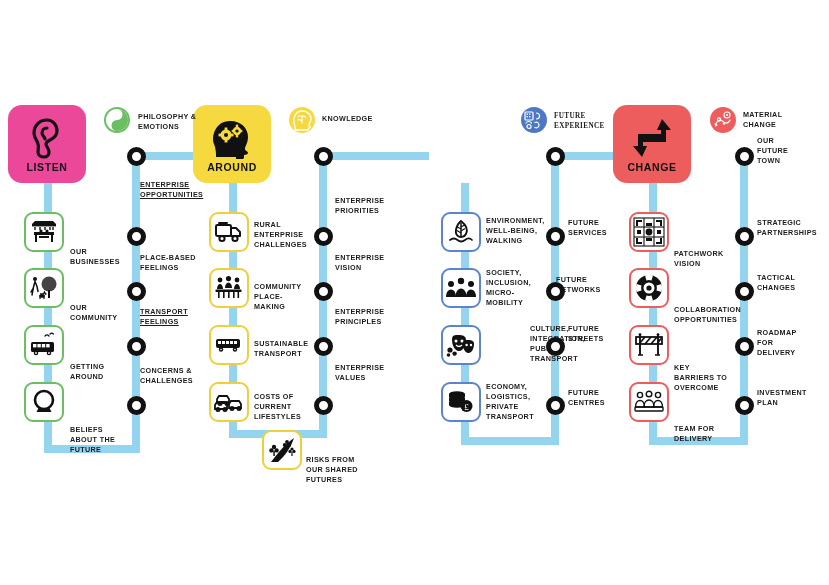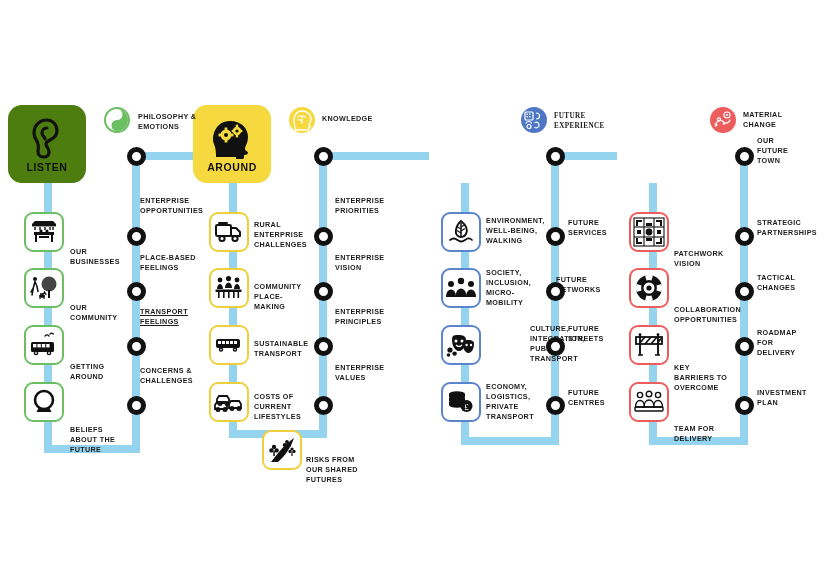--- a/index.html
+++ b/index.html
@@ -113,21 +113,21 @@
 
   <div class="pipe pipe-v" style="left:461px;top:183px;height:262px;"></div>
   <div class="pipe pipe-h" style="left:461px;top:437px;width:98px;"></div>
   <div class="pipe pipe-v" style="left:551px;top:156px;height:285px;"></div>
   <div class="pipe pipe-h" style="left:559px;top:152px;width:58px;"></div>
 
   <div class="pipe pipe-v" style="left:649px;top:183px;height:262px;"></div>
   <div class="pipe pipe-h" style="left:649px;top:437px;width:99px;"></div>
   <div class="pipe pipe-v" style="left:740px;top:156px;height:285px;"></div>
 
-  <div class="stage" style="left:8px;top:105px;background:#4d7c0f;">
+  <div class="stage" style="left:8px;top:105px;background:#ec4899;">
     <div class="stage-icon">
       <svg width="38" height="42" viewBox="0 0 38 42">
         <path d="M19 3c-8 0-13 6-13 13 0 5 3 7 4 11 1 3 0 5 0 8 0 3 3 5 6 5 3 0 5-2 5-5 0-4-3-5-3-8 0-2 2-3 4-4 4-2 7-5 7-9 0-6-4-11-10-11z" fill="none" stroke="#111" stroke-width="3.2" stroke-linejoin="round"></path>
         <path d="M19 11c-3 0-5 2-5 5 0 3 3 4 3 6" fill="none" stroke="#111" stroke-width="3.2" stroke-linecap="round"></path>
       </svg>
     </div>
     <div class="stage-label">LISTEN</div>
   </div>
 
   <div class="stage" style="left:193px;top:105px;background:#f5d93f;">
@@ -147,20 +147,36 @@
             <rect x="25.8" y="17.8" width="2.4" height="2.6"></rect>
           <rect x="21.7" y="12.8" width="2.6" height="2.4"></rect>
             <rect x="29.7" y="12.8" width="2.6" height="2.4"></rect>
         </g>
       </svg>
     </div>
     <div class="stage-label">AROUND</div>
   </div>
 
 
+  <div class="stage" style="left:613px;top:105px;background:#ee5d5d;">
+    <div class="stage-icon">
+      <svg width="42" height="42" viewBox="0 0 42 42">
+        <path d="M26 40V22h-8V14h8V8l8 9-8 9" fill="none"></path>
+        <path d="M30 6v-6l0 0" fill="none"></path>
+        <path d="M28 41V23H16v-8h12V6l-9 0 0 0" fill="none"></path>
+        <g fill="#111">
+          <path d="M29 3l8 10h-5v11H22v-7h10V13h-3z" opacity="0"></path>
+          <path d="M31 2l9 11h-5v12H23v-7h7V13h-4z"></path>
+          <path d="M11 40L2 29h5V17h12v7h-7v5h4z"></path>
+          <rect x="7" y="17" width="24" height="8"></rect>
+        </g>
+      </svg>
+    </div>
+    <div class="stage-label">CHANGE</div>
+  </div>
 
   <div class="badge" style="left:104px;top:107px;background:#6cbe63;">
     <span>
       <svg width="24" height="24" viewBox="0 0 24 24">
         <circle cx="12" cy="12" r="11" fill="#fff"></circle>
         <path d="M12 1a11 11 0 010 22 5.5 5.5 0 010-11 5.5 5.5 0 000-11z" fill="#6cbe63"></path>
         <circle cx="12" cy="6.5" r="1.7" fill="#fff"></circle>
         <circle cx="12" cy="17.5" r="1.7" fill="#6cbe63"></circle>
       </svg>
     </span>
@@ -266,21 +282,21 @@
       <svg width="26" height="26" viewBox="0 0 26 26">
         <circle cx="13" cy="11" r="9" fill="none" stroke="#111" stroke-width="2.6"></circle>
         <path d="M16 6.5c1.6 1 2.4 2.4 2.6 4" stroke="#fff" stroke-width="1.4" fill="none" stroke-linecap="round"></path>
         <path d="M7.5 19h11l2 4h-15z" fill="#111"></path>
       </svg>
     </span>
   </div>
   <div class="caption" style="left:70px;top:425px;width:58px;">BELIEFS ABOUT THE FUTURE</div>
 
   <div class="ring" style="left:127px;top:147px;"></div>
-  <div class="node-label" style="left:140px;top:196px;width:60px;">ENTERPRISE OPPORTUNITIES</div>
+  <div class="node-label" style="left:140px;top:180px;width:60px;text-decoration:underline;">ENTERPRISE OPPORTUNITIES</div>
   <div class="ring" style="left:127px;top:227px;"></div>
   <div class="node-label" style="left:140px;top:253px;width:58px;">PLACE-BASED FEELINGS</div>
   <div class="ring" style="left:127px;top:282px;"></div>
   <div class="node-label" style="left:140px;top:307px;width:58px;text-decoration:underline;">TRANSPORT FEELINGS</div>
   <div class="ring" style="left:127px;top:337px;"></div>
   <div class="node-label" style="left:140px;top:366px;width:58px;">CONCERNS &amp; CHALLENGES</div>
   <div class="ring" style="left:127px;top:396px;"></div>
 
   <div class="card" style="left:209px;top:212px;border-color:#f0cf3c;">
     <span>

